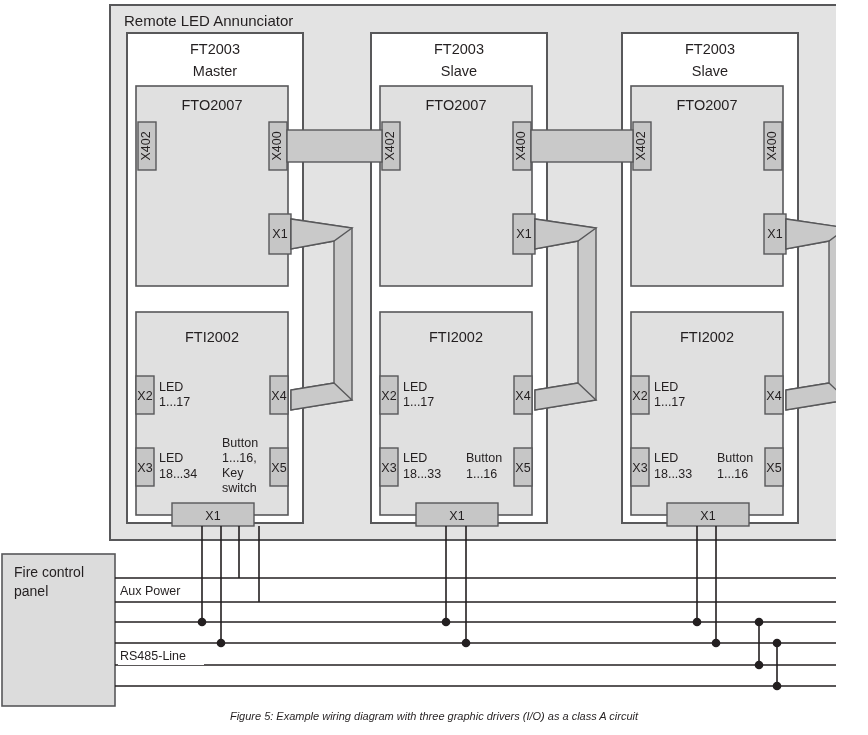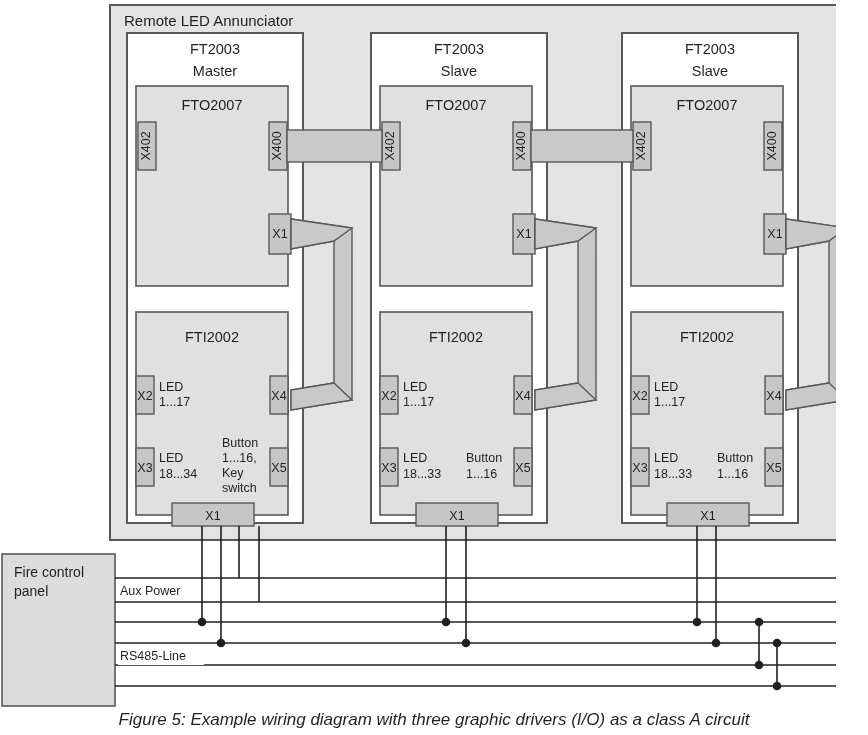--- a/index.html
+++ b/index.html
@@ -23,21 +23,21 @@
     width: 868px;
     height: 735px;
   }
   .caption {
     position: absolute;
     left: 0;
     top: 710px;
     width: 868px;
     text-align: center;
     font-style: italic;
-    font-size: 17px;
+    font-size: 11px;
     color: #231f20;
     font-family: "Liberation Sans", sans-serif;
   }
   text {
     font-family: "Liberation Sans", sans-serif;
     fill: #231f20;
   }
   .t-container-title { font-size: 15px; }
   .t-unit-title { font-size: 14.5px; }
   .t-board-title { font-size: 14.5px; }

